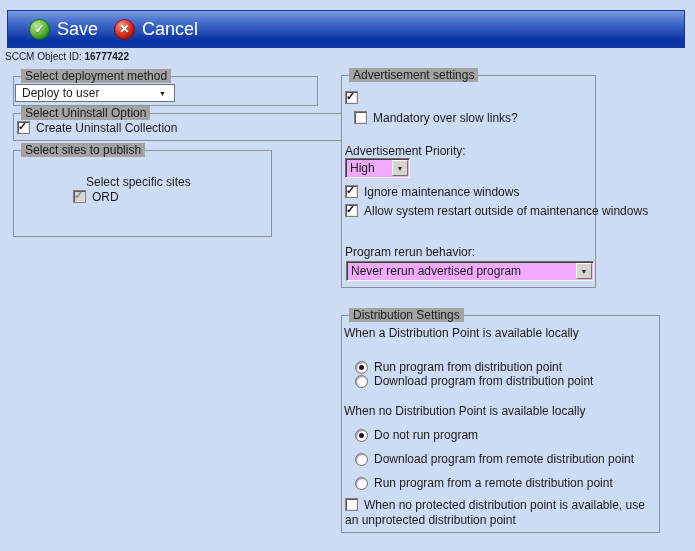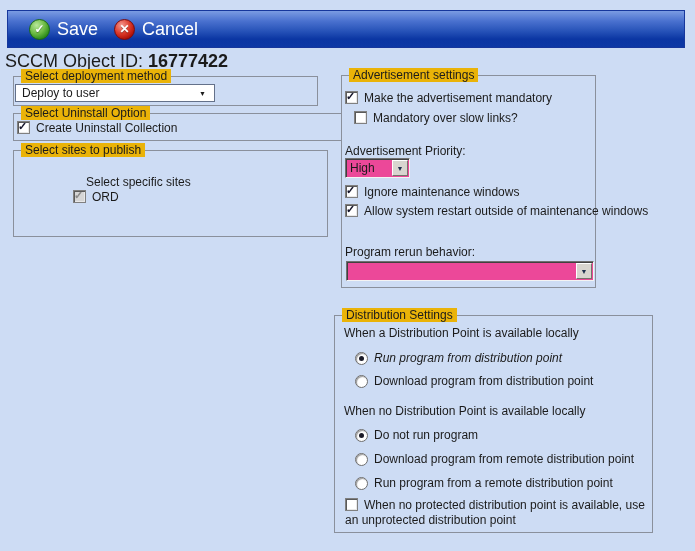--- a/index.html
+++ b/index.html
@@ -33,49 +33,49 @@
     border:1px solid #1a6b12;
     text-shadow:0 1px 1px rgba(0,0,0,.35);
   }
   .tb-icon.cancel {
     background:radial-gradient(circle at 35% 28%, #f49a92 0%, #dd3a2a 45%, #b01208 75%, #8d0d05 100%);
     border:1px solid #7d0a0a;
     text-shadow:0 1px 1px rgba(0,0,0,.35);
   }
   .tb-label { font-size:18px; }
   
-  .object-id { position:absolute; left:5px; top:51px; font-size:18px; }
+  .object-id { position:absolute; left:5px; top:51px; font-size:10px; }
   .object-id b { font-weight:bold; }
   
   .group {
     position:absolute;
     border:1px solid #8a909c;
     background:#cddcf4;
   }
   .group-label {
     position:absolute; top:-8px; left:7px;
-    background:#eab308; padding:0 4px;
+    background:#a3a3a3; padding:0 4px;
     font-size:12px; white-space:nowrap;
   }
   
   .combo-flat {
     position:absolute;
     background:#ffffff;
     border:1px solid #64718a;
     display:flex; align-items:center;
     padding:0 6px; font-size:12px;
   }
   .combo-flat .arrow {
     position:absolute; right:8px; top:50%; transform:translateY(-50%);
     font-size:7px; color:#1b1b1b;
   }
   
   .combo-classic {
     position:absolute;
-    background:#ec4899;
+    background:#f0abfc;
     border-top:1px solid #707070; border-left:1px solid #707070;
     border-bottom:1px solid #f4f4f4; border-right:1px solid #f4f4f4;
     box-shadow:inset 1px 1px 0 #404040;
     display:flex; align-items:center;
     padding:0 4px; font-size:12px; white-space:nowrap; overflow:hidden;
   }
   .combo-classic .btn {
     position:absolute; right:1px; top:1px; bottom:1px; width:16px;
     background:#d8d5cf;
     border-top:1px solid #ffffff; border-left:1px solid #ffffff;
@@ -130,70 +130,71 @@
 </div>
 
 <div class="object-id">
   <span>SCCM Object ID:</span>
   <b>16777422</b>
 </div>
 
 <div class="group" style="left:13px; top:76px; width:305px; height:30px;">
   <span class="group-label">Select deployment method</span>
 </div>
-<div class="combo-flat" style="left:15px; top:84px; width:200px; height:18px;">
+<div class="combo-flat" style="left:15px; top:84px; width:160px; height:18px;">
   <span>Deploy to user</span>
   <span class="arrow">▼</span>
 </div>
 
 <div class="group" style="left:13px; top:113px; width:360px; height:28px;">
   <span class="group-label">Select Uninstall Option</span>
 </div>
 <div class="cbrow" style="left:17px; top:121px; width:290px;">
   <span class="cb"><span class="mark show">✓</span></span><span>Create Uninstall Collection</span>
 </div>
 
-<div class="group" style="left:13px; top:150px; width:315px; height:87px;">
+<div class="group" style="left:13px; top:150px; width:259px; height:87px;">
   <span class="group-label">Select sites to publish</span>
   <span class="static-label" style="left:72px; top:24px;">Select specific sites</span>
   <div class="cbrow" style="left:59px; top:39px; width:200px;">
     <span class="cb disabled"><span class="mark">✓</span></span><span>ORD</span>
   </div>
 </div>
 
 <div class="group" style="left:341px; top:75px; width:255px; height:213px;">
   <span class="group-label">Advertisement settings</span>
 </div>
 <div class="cbrow" style="left:345px; top:91px; width:310px;">
-  <span class="cb"><span class="mark">✓</span></span><span>Make the advertisement mandatory</span>
+  <span class="cb"><span class="mark">✓</span></span>
 </div>
 <div class="cbrow" style="left:354px; top:111px; width:310px;">
   <span class="cb"></span><span>Mandatory over slow links?</span>
 </div>
 <span class="static-label" style="left:345px; top:144px;">Advertisement Priority:</span>
 <div class="combo-classic" style="left:345px; top:158px; width:65px; height:20px;">
   <span>High</span>
   <span class="btn">▼</span>
 </div>
 <div class="cbrow" style="left:345px; top:185px; width:310px;">
   <span class="cb"><span class="mark">✓</span></span><span>Ignore maintenance windows</span>
 </div>
 <div class="cbrow" style="left:345px; top:204px; width:312px;">
   <span class="cb"><span class="mark">✓</span></span><span>Allow system restart outside of maintenance windows</span>
 </div>
 <span class="static-label" style="left:345px; top:245px;">Program rerun behavior:</span>
 <div class="combo-classic" style="left:346px; top:261px; width:248px; height:20px;">
+  <span>Never rerun advertised program</span>
   <span class="btn">▼</span>
 </div>
 
-<div class="group" style="left:334px; top:315px; width:319px; height:218px;">
+<div class="group" style="left:341px; top:315px; width:319px; height:218px;">
   <span class="group-label">Distribution Settings</span>
 </div>
 <span class="static-label" style="left:344px; top:326px;">When a Distribution Point is available locally</span>
-<div class="radiorow" style="left:355px; top:351px;font-style:italic;">
+<div class="radiorow" style="left:355px; top:360px;">
   <span class="radio selected"></span>
   <span>Run program from distribution point</span>
 </div>
 <div class="radiorow" style="left:355px; top:374px;">
   <span class="radio"></span>
   <span>Download program from distribution point</span>
 </div>
 <span class="static-label" style="left:344px; top:404px;">When no Distribution Point is available locally</span>
 <div class="radiorow" style="left:355px; top:428px;">
   <span class="radio selected"></span>

